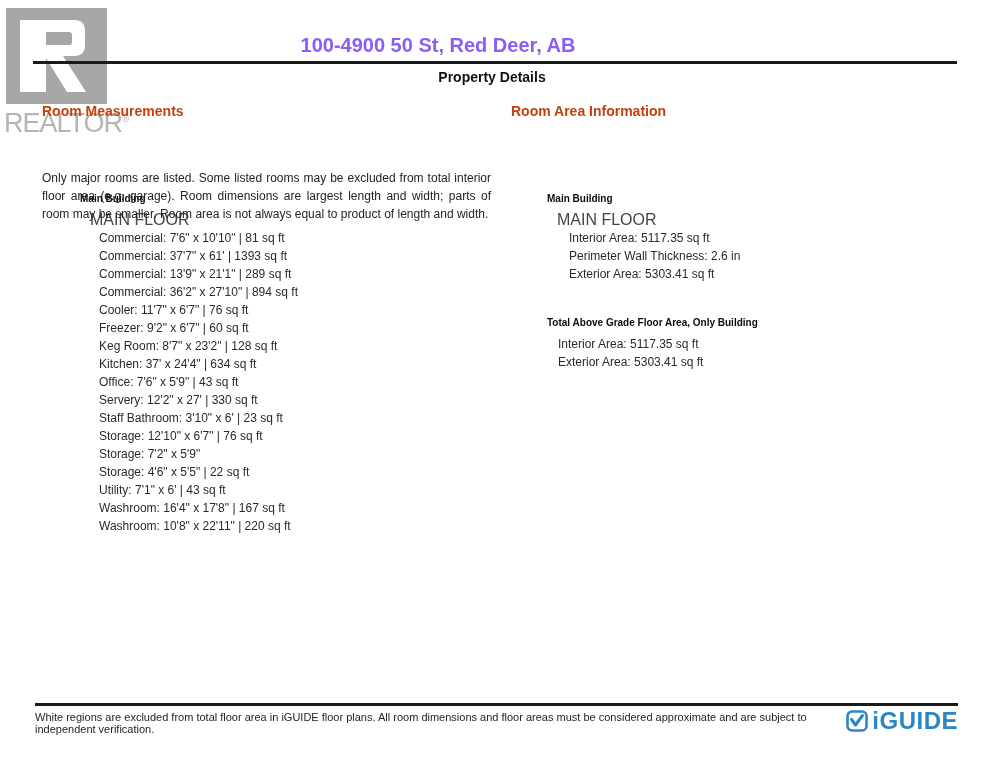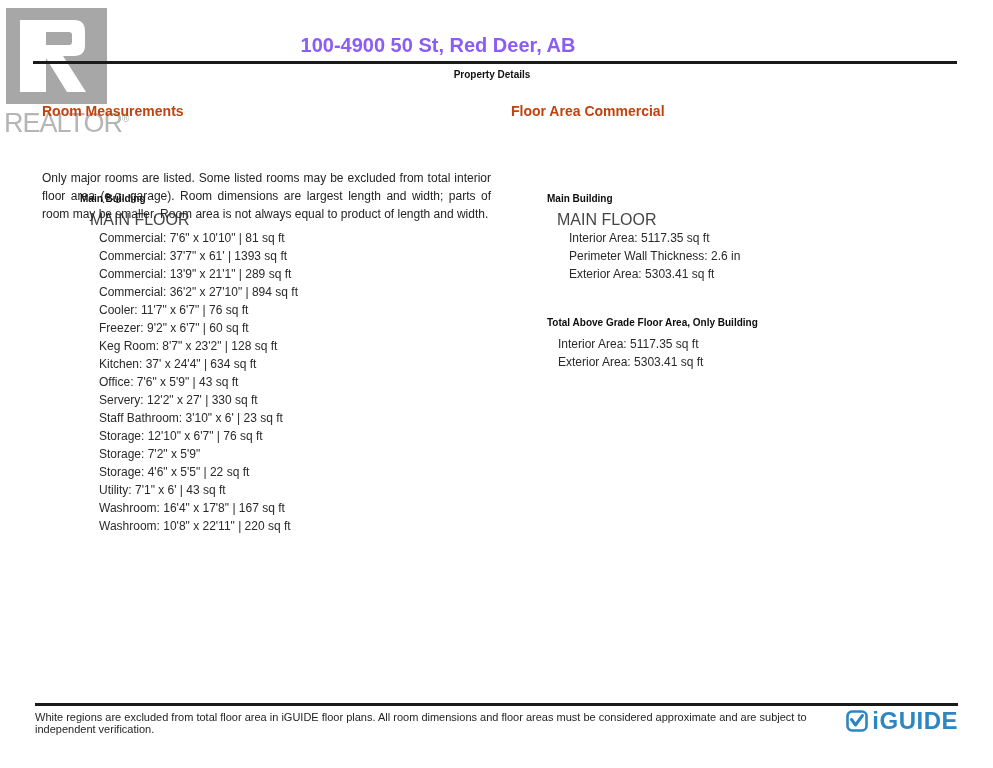--- a/index.html
+++ b/index.html
@@ -27,21 +27,21 @@
     position:absolute; left:0; top:34px; width:876px;
     text-align:center; font-size:20px; font-weight:bold; color:#8b5cf6;
     z-index:3;
   }
   .header-line {
     position:absolute; left:33px; top:61px; width:924px; height:3px;
     background:#1a1a1a; z-index:2;
   }
   .header-subtitle {
     position:absolute; left:0; top:69px; width:984px;
-    text-align:center; font-size:10px; font-weight:bold; color:#111;
+    text-align:center; font-size:14px; font-weight:bold; color:#111;
     z-index:3;
   }
   
   .section-heading {
     position:absolute; font-size:14px; font-weight:bold; color:#c2410c; z-index:3;
   }
   .section-desc {
     position:absolute; width:449px; font-size:12px; line-height:18px;
     text-align:justify; color:#242424; z-index:3;
   }
@@ -108,21 +108,21 @@
     <div>Servery: 12'2" x 27' | 330 sq ft</div>
     <div>Staff Bathroom: 3'10" x 6' | 23 sq ft</div>
     <div>Storage: 12'10" x 6'7" | 76 sq ft</div>
     <div>Storage: 7'2" x 5'9"</div>
     <div>Storage: 4'6" x 5'5" | 22 sq ft</div>
     <div>Utility: 7'1" x 6' | 43 sq ft</div>
     <div>Washroom: 16'4" x 17'8" | 167 sq ft</div>
     <div>Washroom: 10'8" x 22'11" | 220 sq ft</div>
   </div>
 
-  <div class="section-heading" style="left:511px; top:103px;">Floor Area Commercial</div>
+  <div class="section-heading" style="left:511px; top:103px;">Room Area Information</div>
 
   <div class="building-name" style="left:547px; top:193px;">Main Building</div>
   <div class="floor-name" style="left:557px; top:211px;">MAIN FLOOR</div>
 
   <div class="item-list" style="left:569px; top:229px;">
     <div>Interior Area: 5117.35 sq ft</div>
     <div>Perimeter Wall Thickness: 2.6 in</div>
     <div>Exterior Area: 5303.41 sq ft</div>
   </div>
 

